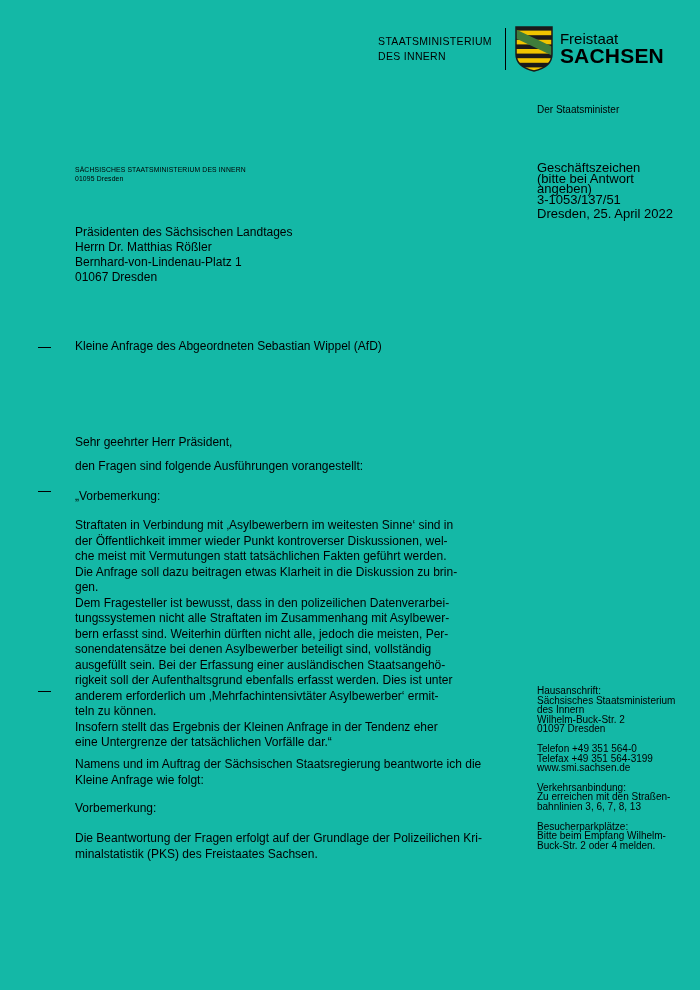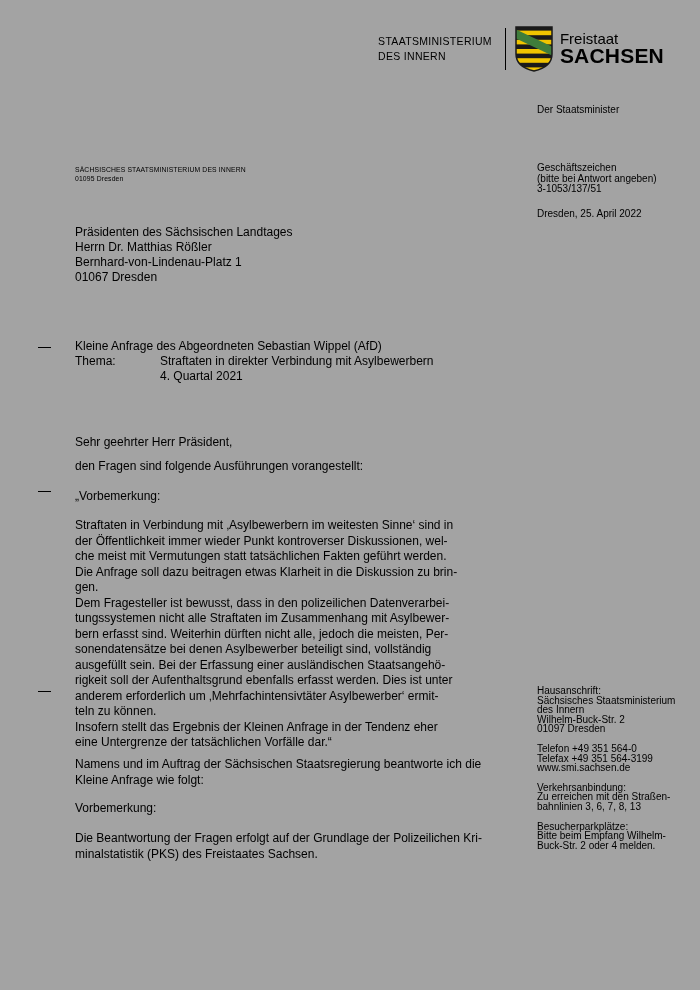--- a/index.html
+++ b/index.html
@@ -1,22 +1,22 @@
 <!DOCTYPE html>
 <html><head>
 <meta charset="utf-8">
 <style>
   html,body{margin:0;padding:0;background:#ffffff;}
-  .page{position:relative;width:700px;height:990px;background:#a3a3a3;
+  .page{position:relative;width:700px;height:990px;background:#14b8a6;
         font-family:"Liberation Sans","DejaVu Sans",sans-serif;color:#000;overflow:hidden;}
   .abs{position:absolute;}
   .pre{white-space:pre-line;}
   .b{font-weight:normal;}
   .body-text{font-size:12px;line-height:15.5px;}
-  .small{font-size:10px;line-height:10.5px;}
+  .small{font-size:13px;line-height:10.5px;}
   .tiny{font-size:6.8px;line-height:9px;letter-spacing:0.15px;}
   .fold{left:38px;width:13px;height:1px;background:#000;}
   .logo{top:26px;right:36px;display:flex;align-items:center;}
   .ministry{font-size:10.5px;line-height:15.5px;letter-spacing:0.3px;}
   .freistaat{font-size:15px;line-height:13px;}
   .sachsen{font-size:21px;line-height:22px;font-weight:bold;letter-spacing:0.2px;}
   .subject .row{display:flex;}
   .subject .lbl{width:85px;flex:0 0 85px;}
   .sidebar{left:537px;width:152px;font-size:10px;line-height:9.6px;}
   .sidebar .group{margin-bottom:10px;}
@@ -73,25 +73,20 @@
 
   <div class="abs small" style="left:537px;top:163px;width:152px;">
     <div class="b">Geschäftszeichen</div>
     <div class="b">(bitte bei Antwort angeben)</div>
     <div>3-1053/137/51</div>
   </div>
   <div class="abs small" style="left:537px;top:209px;">Dresden, 25. April 2022</div>
 
   <div class="abs body-text b subject" style="left:75px;top:339px;width:462px;line-height:15px;">
     <div>Kleine Anfrage des Abgeordneten Sebastian Wippel (AfD)</div>
-    <div class="row">
-      <span class="lbl">Thema:</span>
-      <span class="pre">Straftaten in direkter Verbindung mit Asylbewerbern
-4. Quartal 2021</span>
-    </div>
   </div>
 
   <div class="abs body-text" style="left:75px;top:435px;">Sehr geehrter Herr Präsident,</div>
   <div class="abs body-text" style="left:75px;top:459px;text-align:center;">den Fragen sind folgende Ausführungen vorangestellt:</div>
   <div class="abs body-text b" style="left:75px;top:489px;">„Vorbemerkung:</div>
 
   <div class="abs body-text b" style="left:75px;top:518px;width:470px;">
     <div class="pre">Straftaten in Verbindung mit ‚Asylbewerbern im weitesten Sinne‘ sind in
 der Öffentlichkeit immer wieder Punkt kontroverser Diskussionen, wel-
 che meist mit Vermutungen statt tatsächlichen Fakten geführt werden.

